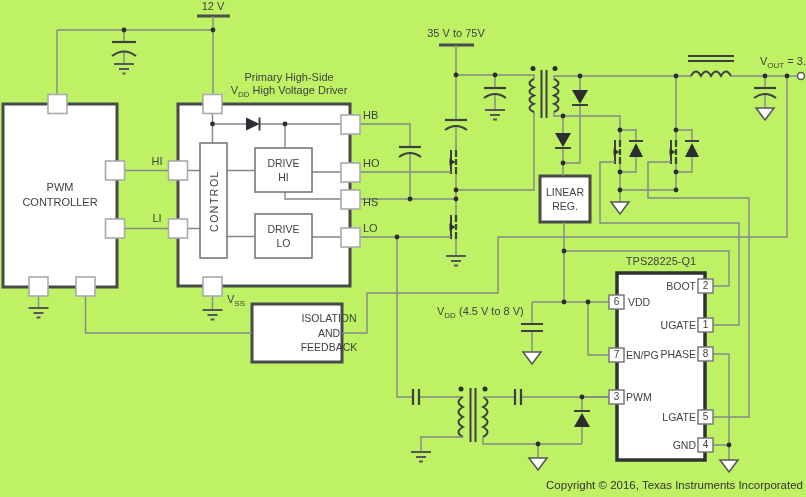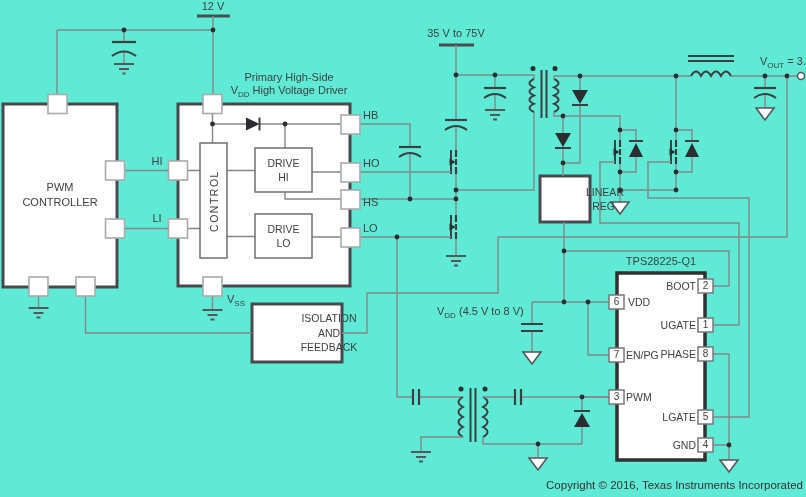--- a/index.html
+++ b/index.html
@@ -1,16 +1,16 @@
 <!DOCTYPE html>
 <html><head>
 <meta charset="utf-8">
 <style>
   html,body{margin:0;padding:0;background:#fff;}
-  #canvas{position:relative;width:806px;height:497px;background:#5eead4;overflow:hidden;
+  #canvas{position:relative;width:806px;height:497px;background:#bef264;overflow:hidden;
           font-family:"Liberation Sans",sans-serif;color:#3f4144;}
   #schem-svg{position:absolute;left:0;top:0;}
   .lbl{position:absolute;font-size:11px;color:#3f4144;white-space:nowrap;}
   .lbl.c{text-align:center;}
   .lbl sub{font-size:8px;line-height:0;}
   .two{line-height:15px;}
   .blocktext{line-height:14px;font-size:10.5px;text-align:center;}
   .rot{transform:rotate(-90deg);transform-origin:center;text-align:center;
        letter-spacing:1.5px;line-height:26px;font-size:10.5px;}
   .pinnum{position:absolute;width:15px;height:14px;line-height:14px;text-align:center;
@@ -321,21 +321,21 @@
 <div class="lbl" style="left:363px;top:222px;">LO</div>
 
 <div class="lbl" style="left:227px;top:293px;text-align:right;"><span>V</span><sub>SS</sub></div>
 
 <div class="lbl blocktext" style="left:252px;top:311px;width:90px;line-height:14.5px;padding-left:32px;">
   <div>ISOLATION</div>
   <div>AND</div>
   <div>FEEDBACK</div>
 </div>
 
-<div class="lbl blocktext" style="left:540px;top:186px;width:50px;line-height:13.5px;padding-left:40px;">
+<div class="lbl blocktext" style="left:540px;top:186px;width:50px;line-height:13.5px;">
   <div>LINEAR</div>
   <div>REG.</div>
 </div>
 
 <div class="lbl" style="left:437px;top:305px;"><span>V</span><sub>DD</sub><span> (4.5 V to 8 V)</span></div>
 
 <div class="lbl c" style="left:600px;top:255px;width:122px;">TPS28225-Q1</div>
 
 <div class="pinnum" style="left:609px;top:295px;">6</div>
 <div class="pinnum" style="left:609px;top:348px;">7</div>

